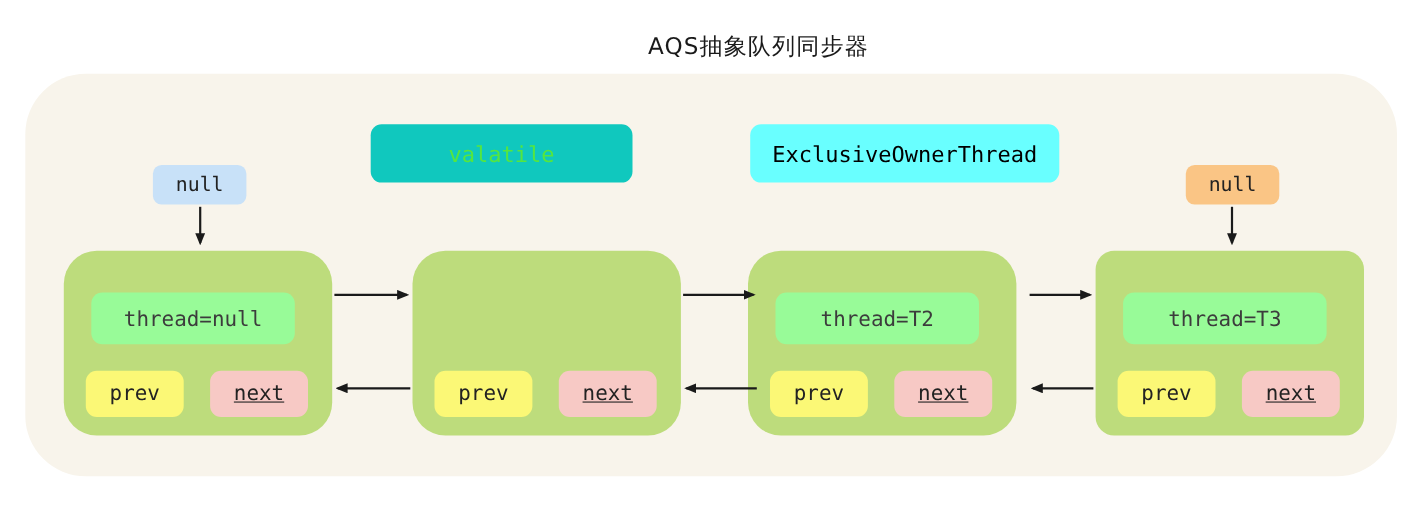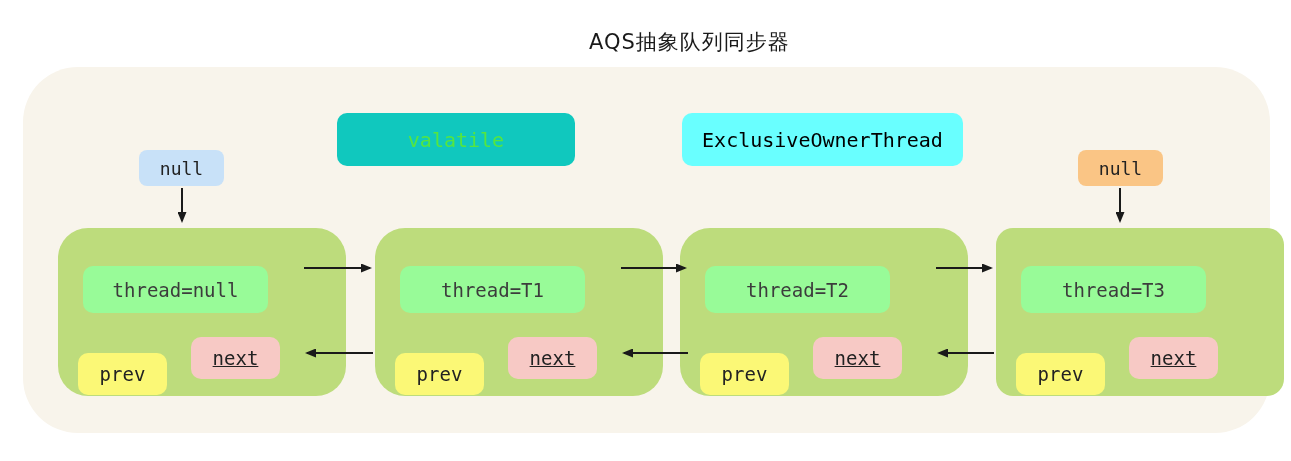--- a/index.html
+++ b/index.html
@@ -78,21 +78,20 @@
     font-size: 20px;
     color: #000000;
   }
   .node {
     position: absolute;
     top: 228px;
     width: 244px;
     height: 168px;
     background: var(--node_bg);
     border-radius: 30px;
-    padding-left: 44px;
   }
   .node-1 { left: 58px; }
   .node-2 { left: 375px; }
   .node-3 { left: 680px; }
   .node-4 { left: 996px; border-radius: 17px; }
   .thread-box {
     position: absolute;
     left: 25px;
     top: 38px;
     width: 185px;
@@ -110,21 +109,21 @@
     top: 109px;
     width: 89px;
     height: 42px;
     border-radius: 10px;
     display: flex;
     align-items: center;
     justify-content: center;
     font-size: 19px;
     color: #222;
   }
-  .prev-box { left: 20px; background: var(--prev_bg); margin-top: 16px; }
+  .prev-box { left: 20px; background: var(--prev_bg); }
   .next-box { left: 133px; background: var(--next_bg); text-decoration: underline; }
   .arrow-layer {
     position: absolute;
     left: 0;
     top: 0;
     width: 1291px;
     height: 461px;
     pointer-events: none;
   }
 </style>
@@ -153,21 +152,20 @@
     <span>null</span>
   </div>
 
   <div class="node node-1">
     <div class="thread-box">thread=null</div>
     <div class="prev-box">prev</div>
     <div class="next-box">next</div>
   </div>
 
   <div class="node node-2">
-    <div class="thread-box">thread=T1</div>
     <div class="prev-box">prev</div>
     <div class="next-box">next</div>
   </div>
 
   <div class="node node-3">
     <div class="thread-box">thread=T2</div>
     <div class="prev-box">prev</div>
     <div class="next-box">next</div>
   </div>
 

